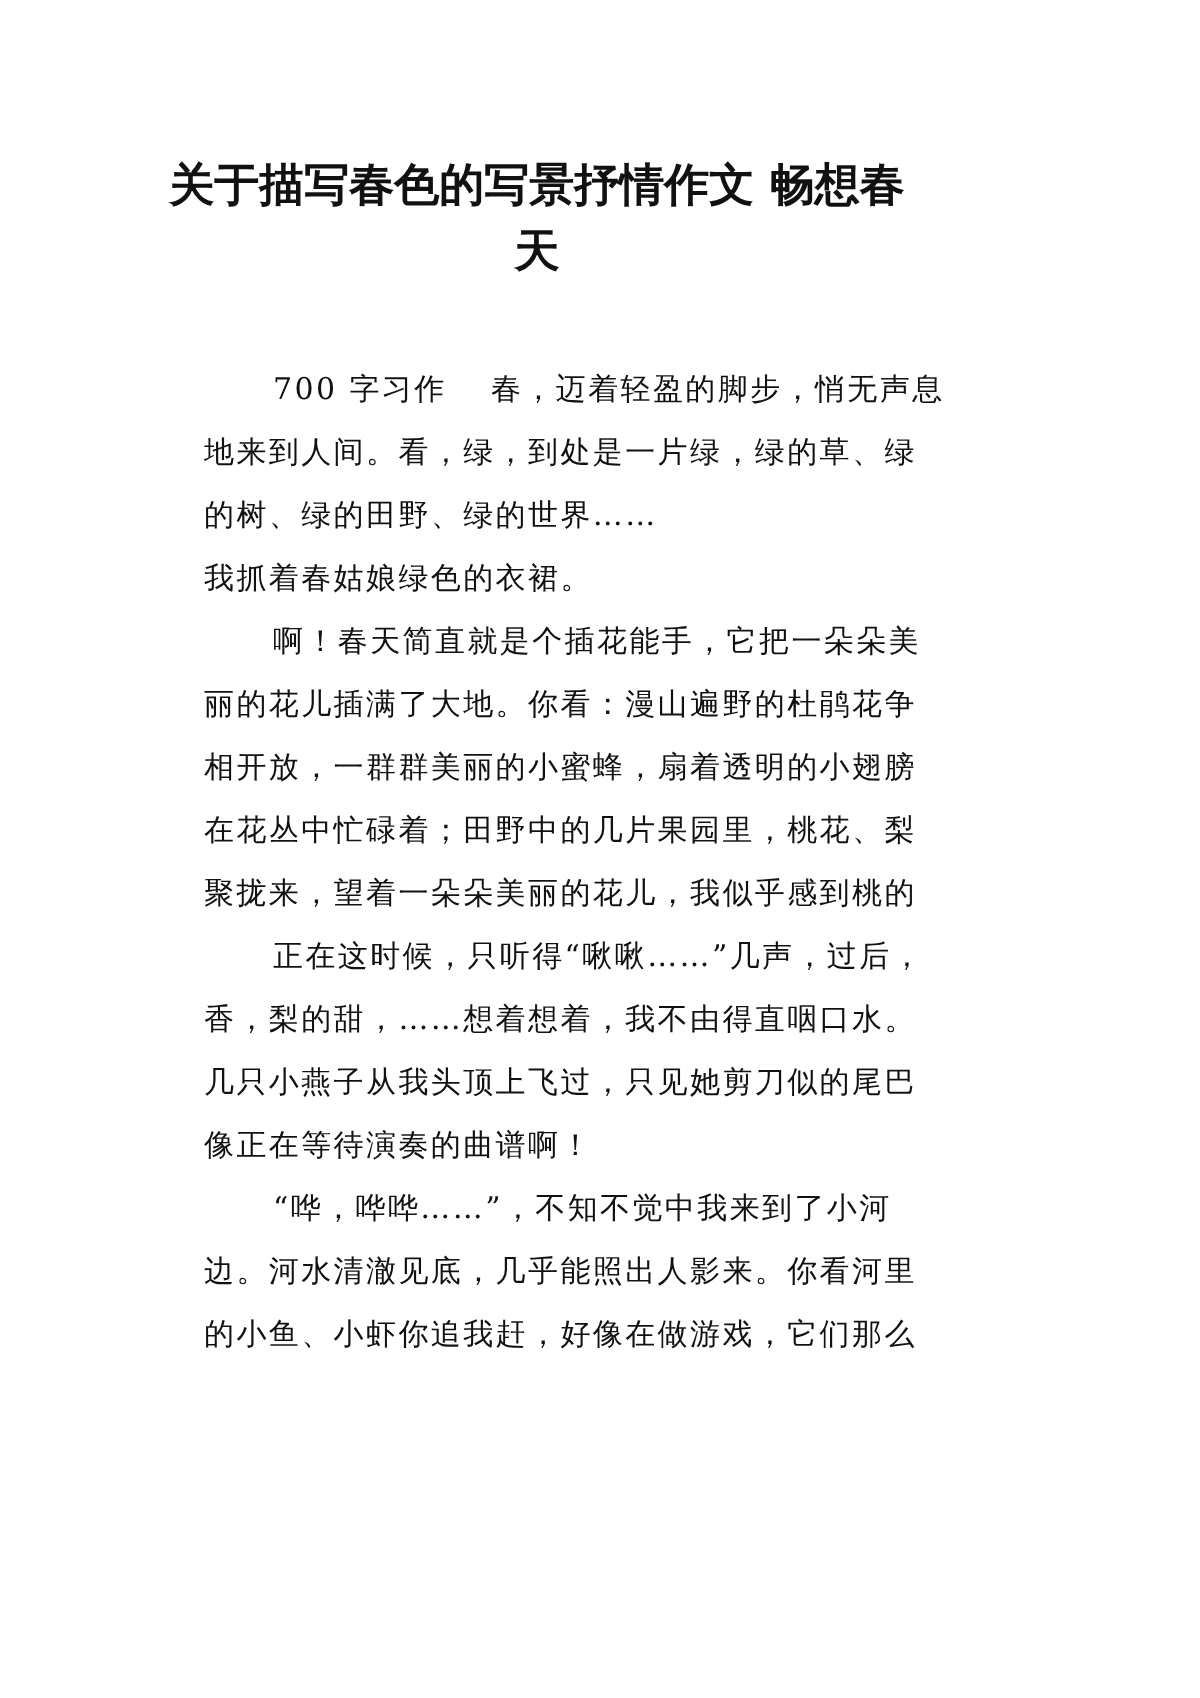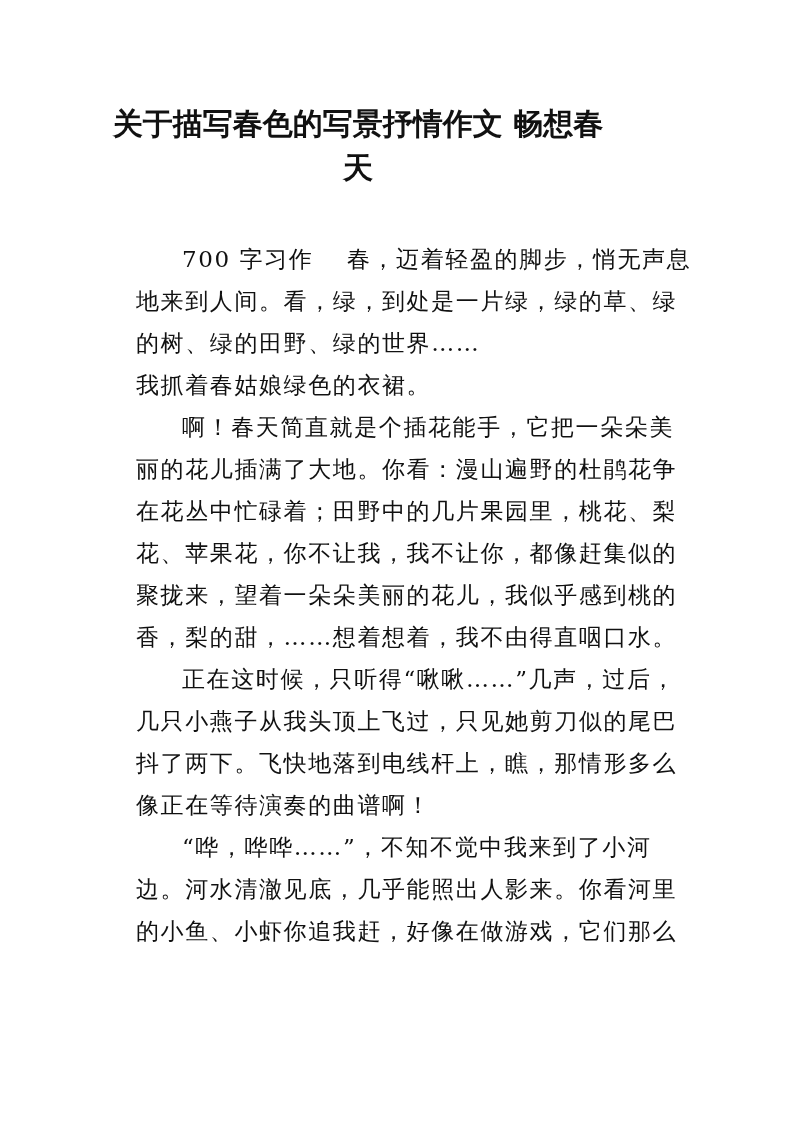--- a/index.html
+++ b/index.html
@@ -3,43 +3,42 @@
 <meta charset="utf-8">
 <style>
   html, body { margin: 0; padding: 0; background: #ffffff; }
   body { width: 800px; height: 1132px; position: relative; overflow: hidden;
          font-family: "DejaVu Serif", "Liberation Serif", serif; color: #111; }
   .title { position: absolute; left: 0; width: 716px; text-align: center;
            font-family: "DejaVu Sans", "Liberation Sans", sans-serif; font-weight: bold;
            font-size: 30px; line-height: 44px; top: 102px; color: #111; }
   .title .line { display: block; height: 44px; }
   .body-text { position: absolute; left: 136px; width: 530px; top: 238px; }
-  .ln { display: block; height: 42px; line-height: 42px; font-size: 23px;
+  .ln { display: block; height: 42px; line-height: 42px; font-size: 20px;
         white-space: nowrap; letter-spacing: 1.6px; }
   .ln.indent { padding-left: 46px; }
 </style>
 </head>
 <body>
 
 <div class="title">
   <span class="line">关于描写春色的写景抒情作文 畅想春</span>
   <span class="line">天</span>
 </div>
 
 <div class="body-text">
   <span class="ln indent">700 字习作　 春，迈着轻盈的脚步，悄无声息</span>
   <span class="ln">地来到人间。看，绿，到处是一片绿，绿的草、绿</span>
   <span class="ln">的树、绿的田野、绿的世界……</span>
   <span class="ln">我抓着春姑娘绿色的衣裙。</span>
   <span class="ln indent">啊！春天简直就是个插花能手，它把一朵朵美</span>
   <span class="ln">丽的花儿插满了大地。你看：漫山遍野的杜鹃花争</span>
+  <span class="ln">相开放，一群群美丽的小蜜蜂，扇着透明的小翅膀</span>
   <span class="ln">在花丛中忙碌着；田野中的几片果园里，桃花、梨</span>
-  <span class="ln">花、苹果花，你不让我，我不让你，都像赶集似的</span>
   <span class="ln">聚拢来，望着一朵朵美丽的花儿，我似乎感到桃的</span>
+  <span class="ln indent">正在这时候，只听得“啾啾……”几声，过后，</span>
   <span class="ln">香，梨的甜，……想着想着，我不由得直咽口水。</span>
-  <span class="ln indent">正在这时候，只听得“啾啾……”几声，过后，</span>
   <span class="ln">几只小燕子从我头顶上飞过，只见她剪刀似的尾巴</span>
-  <span class="ln">抖了两下。飞快地落到电线杆上，瞧，那情形多么</span>
   <span class="ln">像正在等待演奏的曲谱啊！</span>
   <span class="ln indent">“哗，哗哗……”，不知不觉中我来到了小河</span>
   <span class="ln">边。河水清澈见底，几乎能照出人影来。你看河里</span>
   <span class="ln">的小鱼、小虾你追我赶，好像在做游戏，它们那么</span>
 </div>
 
 </body></html>

